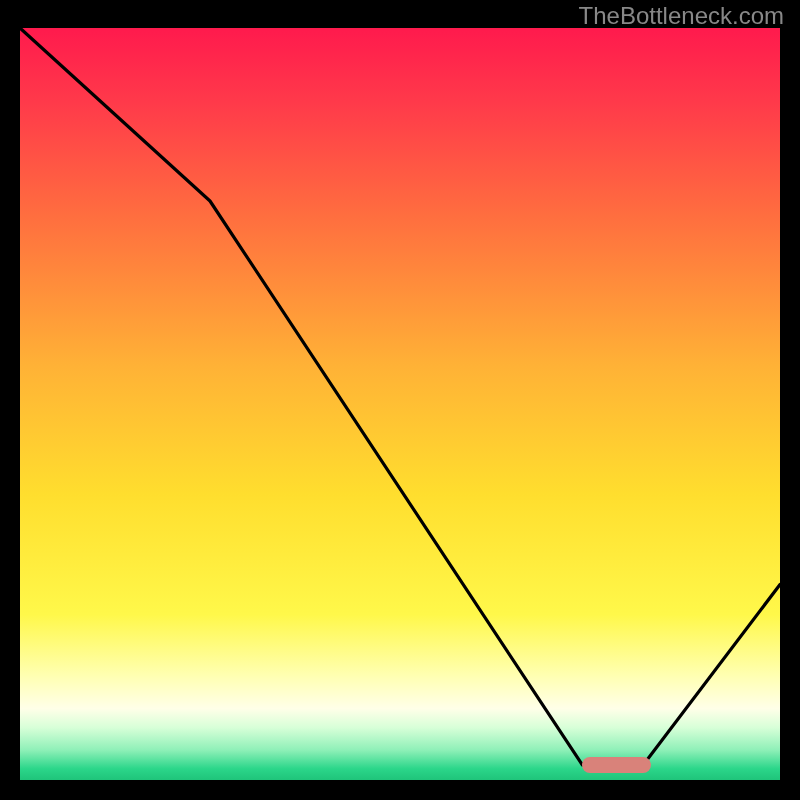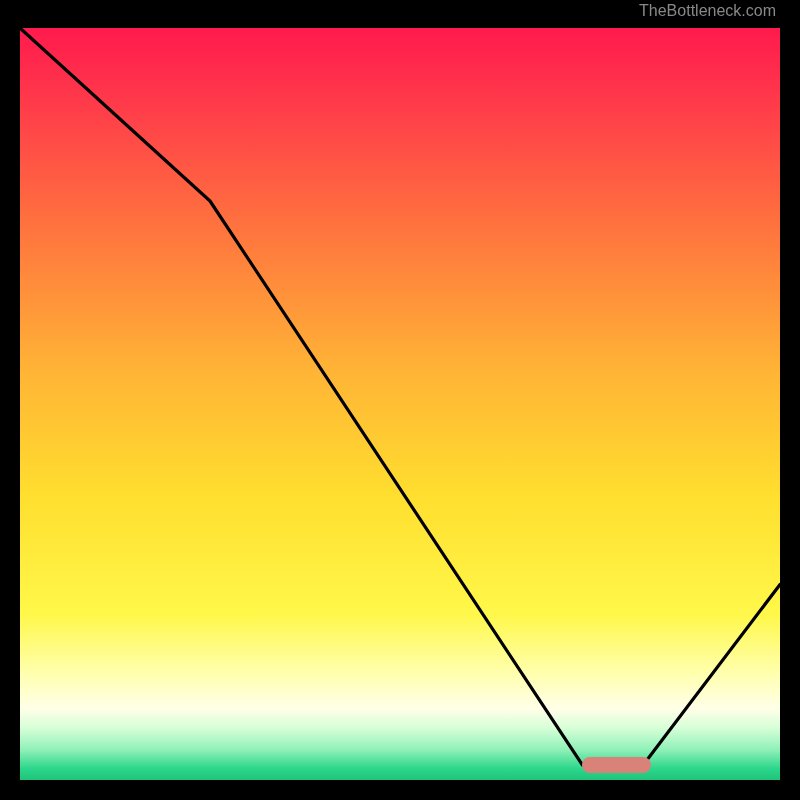--- a/index.html
+++ b/index.html
@@ -6,23 +6,23 @@
   body {
     width: 800px;
     height: 800px;
     background: #000;
     position: relative;
     font-family: Arial, sans-serif;
   }
   .watermark {
     position: absolute;
     top: 2px;
-    right: 24px;
+    right: 16px;
     color: #888;
-    font-size: 16px;
+    font-size: 24px;
     font-weight: 500;
     z-index: 10;
   }
   .plot-area {
     position: absolute;
     top: 28px;
     left: 20px;
     width: 760px;
     height: 752px;
   }

